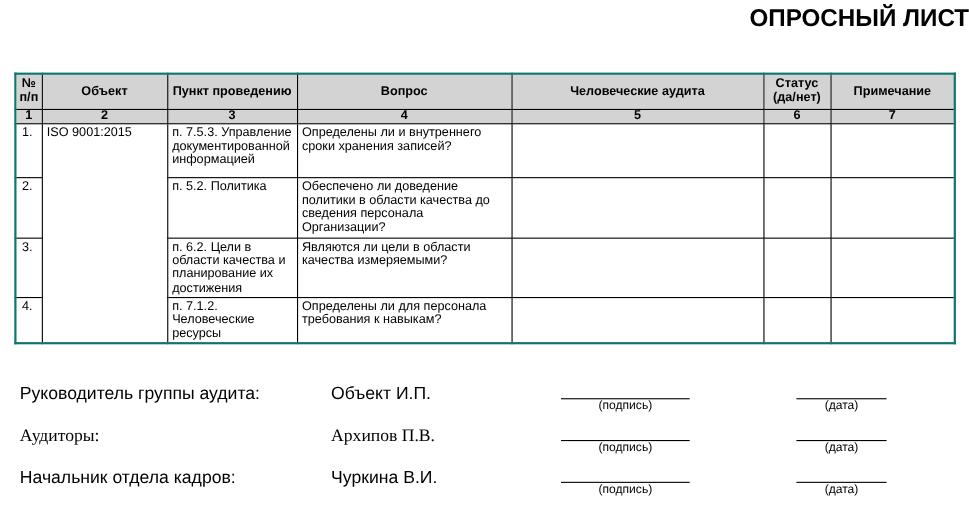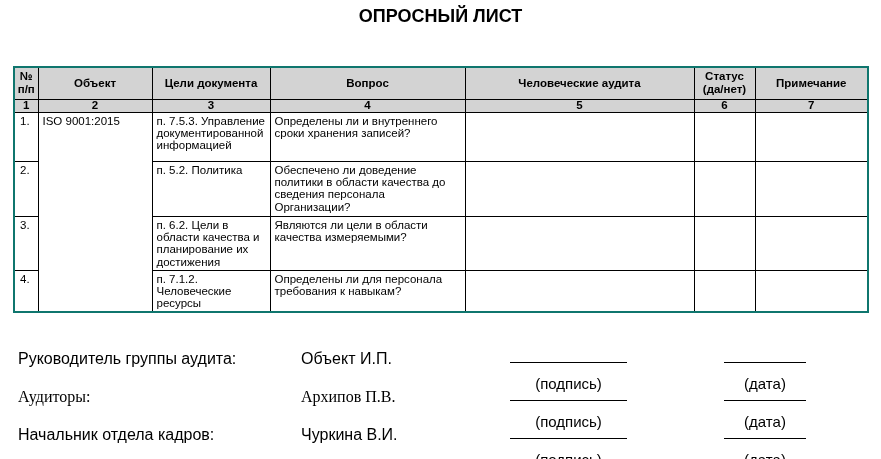--- a/index.html
+++ b/index.html
@@ -11,23 +11,23 @@
     background: #ffffff;
     color: #000000;
     font-family: "Liberation Sans", sans-serif;
     overflow: hidden;
   }
   .title-block {
     position: absolute;
     top: 5px;
     left: 0;
     width: 100%;
-    text-align: center;
+    text-align: right;
     font-weight: bold;
-    font-size: 18px;
+    font-size: 22px;
     line-height: 23px;
   }
   table.audit-table {
     position: absolute;
     top: 66px;
     left: 13px;
     width: 854px;
     border-collapse: collapse;
     table-layout: fixed;
     border: 2px solid #0f766e;
@@ -70,23 +70,23 @@
     font-size: 16px;
     line-height: 13px;
     white-space: nowrap;
   }
   .sig-role { left: 18px; }
   .sig-name { left: 301px; }
   .sig-line {
     position: absolute;
     border-top: 1px solid #000000;
     text-align: center;
-    font-size: 15px;
+    font-size: 11px;
     line-height: 11px;
-    padding-top: 15px;
+    padding-top: 1px;
   }
   .sig-line.podpis { left: 510px; width: 117px; }
   .sig-line.sdate  { left: 724px; width: 82px; text-align: center; }
   .row-a { top: 352px; }
   .row-b { top: 390px; font-family: Liberation Serif, serif; }
   .row-c { top: 428px; }
   .line-a { top: 362px; }
   .line-b { top: 400px; }
   .line-c { top: 438px; }
 </style>
@@ -106,21 +106,21 @@
       <col style="width:118px">
       <col style="width:195px">
       <col style="width:229px">
       <col style="width:61px">
       <col style="width:113px">
     </colgroup>
     <tbody>
       <tr class="hdr">
         <th>№ п/п</th>
         <th>Объект</th>
-        <th>Цели документа</th>
+        <th>Пункт проведению</th>
         <th>Вопрос</th>
         <th>Человеческие аудита</th>
         <th>Статус (да/нет)</th>
         <th>Примечание</th>
       </tr>
       <tr class="nums">
         <td>1</td>
         <td>2</td>
         <td>3</td>
         <td>4</td>

